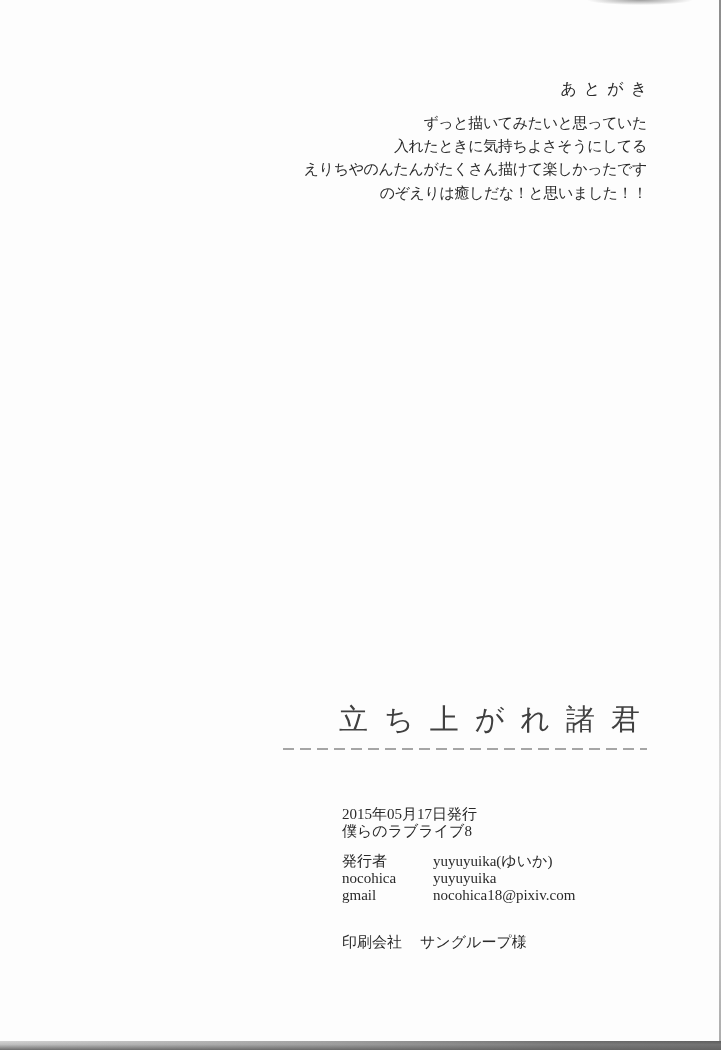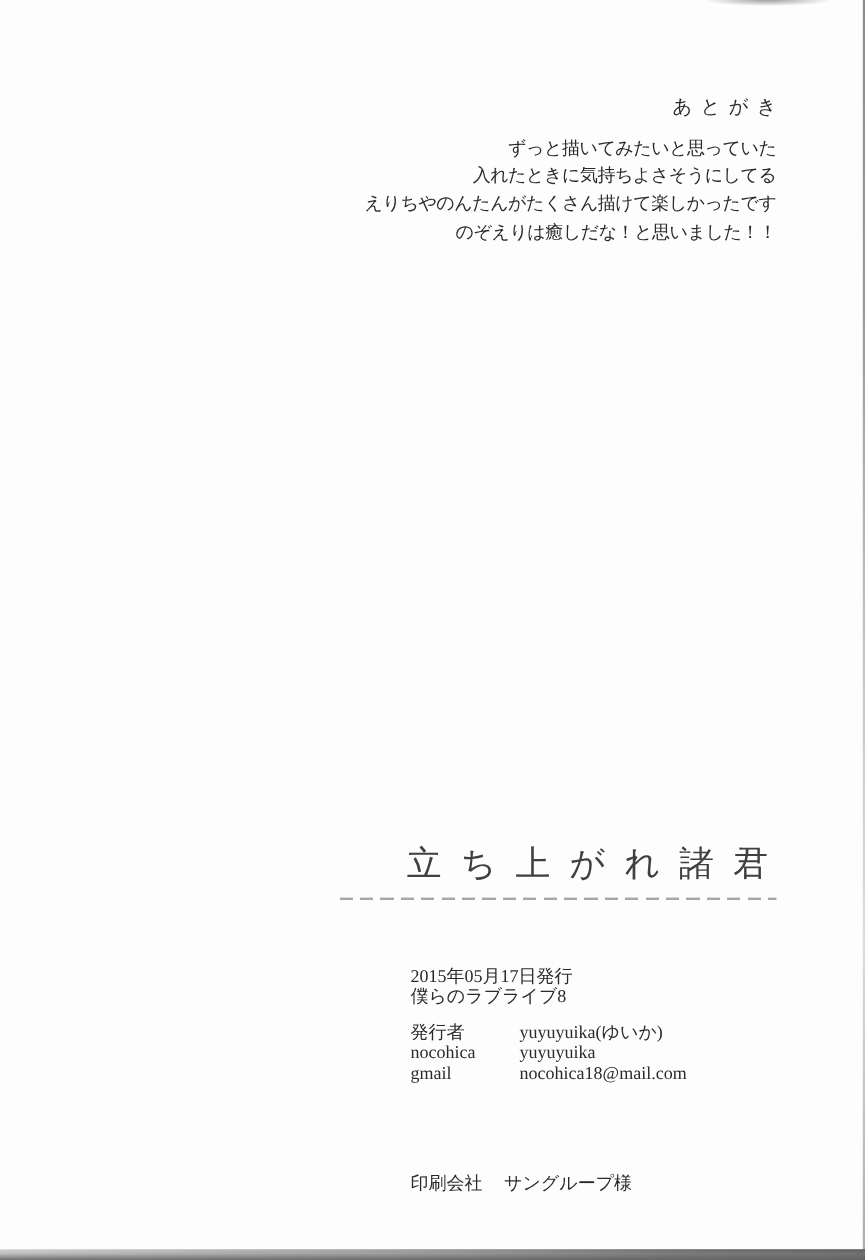--- a/index.html
+++ b/index.html
@@ -71,21 +71,20 @@
     line-height: 17.2px;
   }
   .info-row { display: flex; white-space: nowrap; }
   .info-label { width: 91px; flex: 0 0 91px; }
   .printer-row {
     position: absolute;
     top: 933px;
     left: 342px;
     display: flex;
     white-space: nowrap;
-    margin-top: 44px;
   }
   .printer-label { width: 78px; flex: 0 0 78px; }
 
   
   .artifact-right-edge {
     position: absolute; top: 0; right: 0; width: 2px; height: 100%;
     background: linear-gradient(to bottom,
       #8d8d8d 0%, #9a9a9a 25%, #c9c9c9 55%, #dcdcdc 75%, #ababab 100%);
   }
   .artifact-bottom-edge {
@@ -124,21 +123,21 @@
     <div class="info-row">
       <span class="info-label">発行者</span>
       <span>yuyuyuika(ゆいか)</span>
     </div>
     <div class="info-row">
       <span class="info-label">nocohica</span>
       <span>yuyuyuika</span>
     </div>
     <div class="info-row">
       <span class="info-label">gmail</span>
-      <span>nocohica18@mail.com</span>
+      <span>nocohica18@pixiv.com</span>
     </div>
   </div>
 
   <div class="printer-row serif colophon">
     <span class="printer-label">印刷会社</span>
     <span>サングループ様</span>
   </div>
 
   <div class="artifact-top-right"></div>
   <div class="artifact-right-edge"></div>

